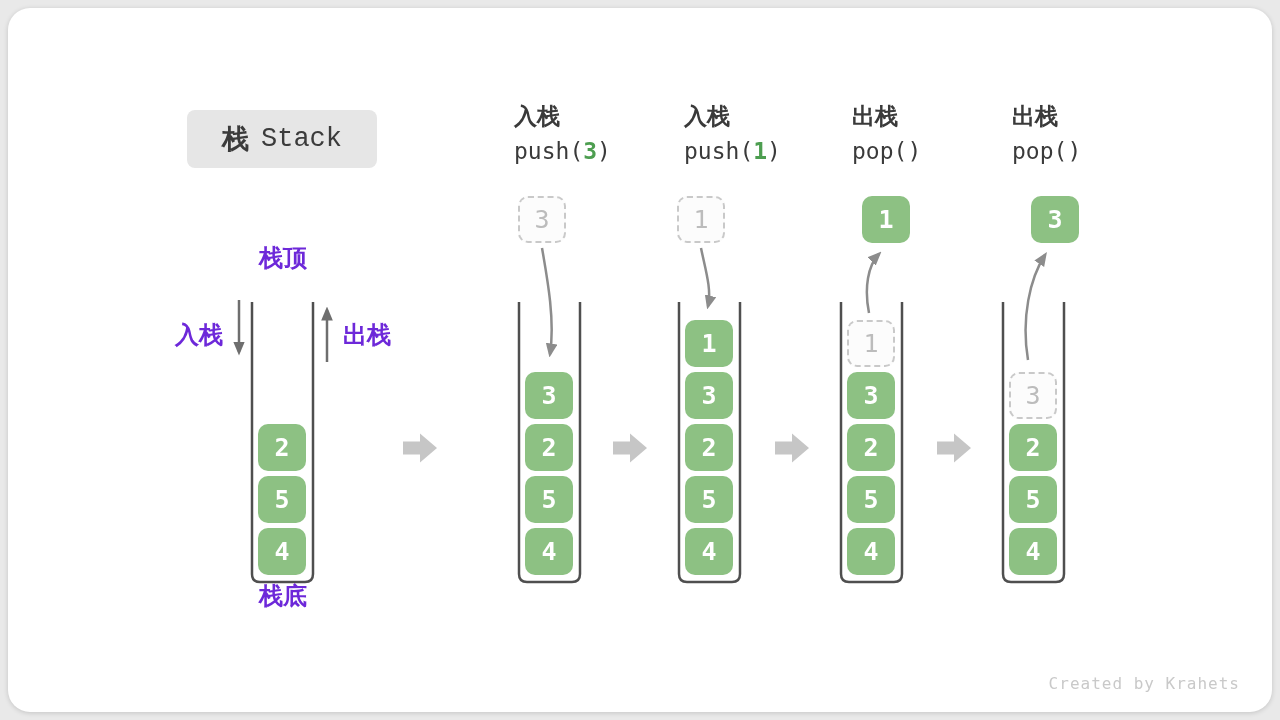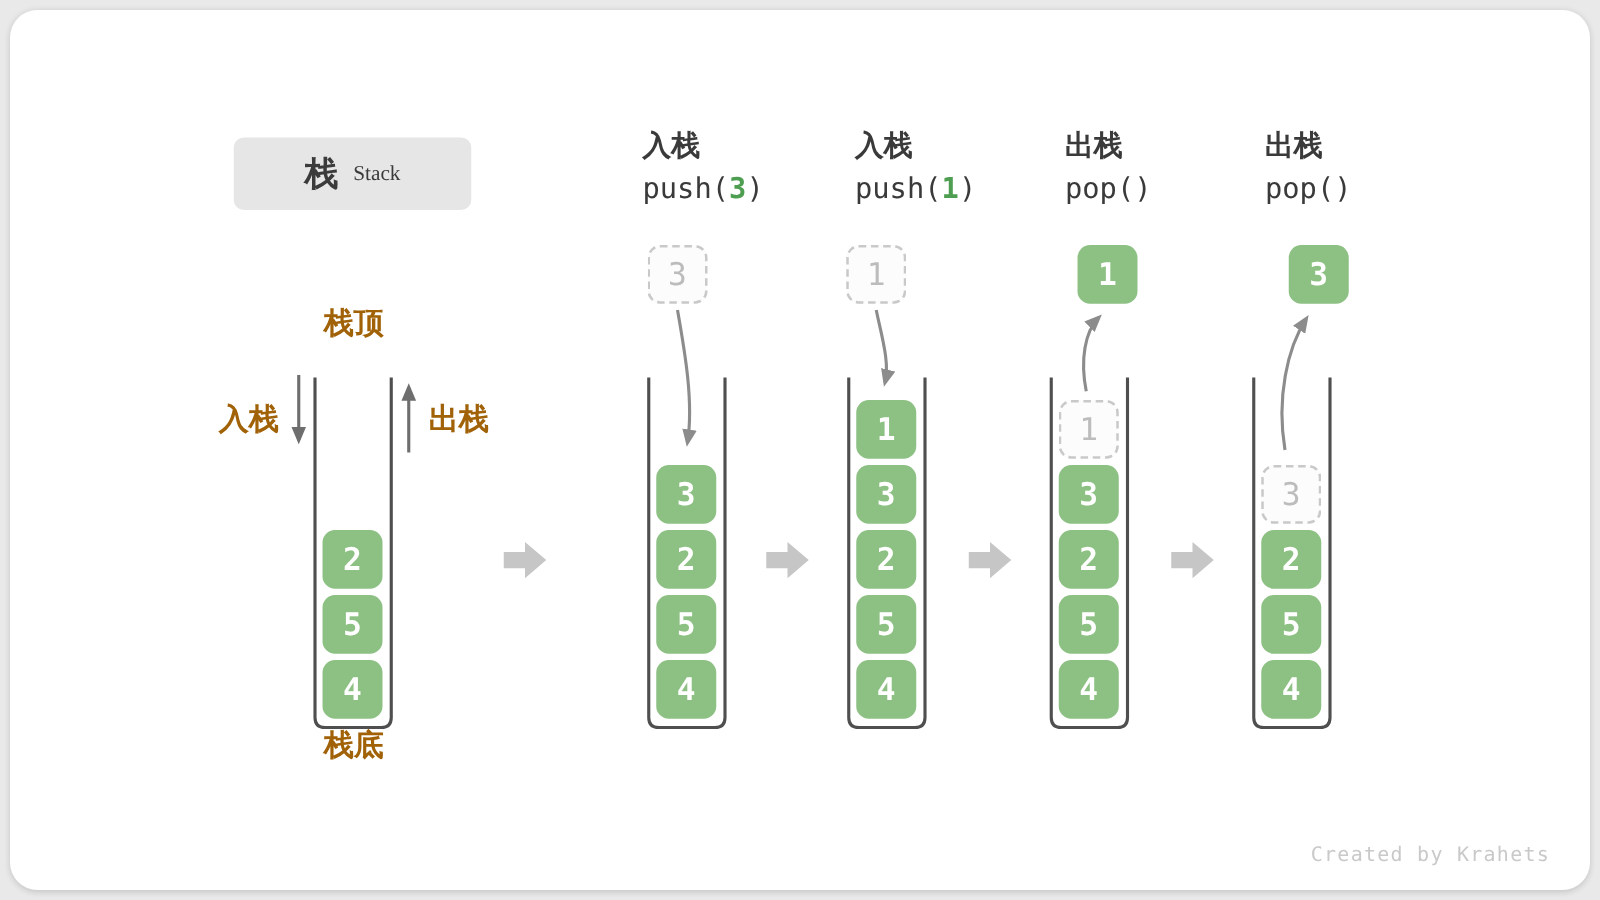--- a/index.html
+++ b/index.html
@@ -15,40 +15,40 @@
   }
   .overlay { position:absolute; left:0; top:0; pointer-events:none; }
 
   .title-box {
     position:absolute; left:187px; top:110px; width:190px; height:58px;
     background:#e6e6e6; border-radius:8px;
     display:flex; align-items:center; justify-content:center; gap:12px;
     color:#3b3b3b;
   }
   .title-zh { font-size:27px; font-weight:bold; }
-  .title-en { font-size:17px; font-family:Liberation Serif, serif; }
+  .title-en { font-size:27px; font-family:Liberation Mono, monospace; }
 
   .op { position:absolute; top:103px; }
   .op-zh { display:block; font-size:23px; font-weight:bold; color:#3a3a3a; line-height:26px; margin-bottom:9px; }
   .op-code { display:block; font-size:23px; font-family:"DejaVu Sans Mono",monospace; color:#3a3a3a; line-height:26px; }
   .op-arg { color:#4d9e50; font-weight:bold; }
 
   .cell {
     position:absolute; width:48px; height:47px; border-radius:10px;
     background:#8dc183; color:#ffffff;
     display:flex; align-items:center; justify-content:center;
     font-family:"DejaVu Sans Mono",monospace; font-size:25px; font-weight:bold;
     box-sizing:border-box;
   }
   .cell.ghost {
     background:#fcfcfc; border:2px dashed #c9c9c9; color:#bcbcbc;
     font-weight:normal;
   }
 
-  .side-label { position:absolute; font-size:24px; font-weight:bold; color:#a16207; }
+  .side-label { position:absolute; font-size:24px; font-weight:bold; color:#6d28d9; }
   .center-100 { width:100px; text-align:center; }
   .right-100  { width:100px; text-align:right; }
 
   .footer {
     position:absolute; top:674px; right:40px;
     font-family:"DejaVu Sans Mono",monospace; font-size:16px;
     color:#c9c9c9; letter-spacing:1px;
   }
 </style>
 </head>

